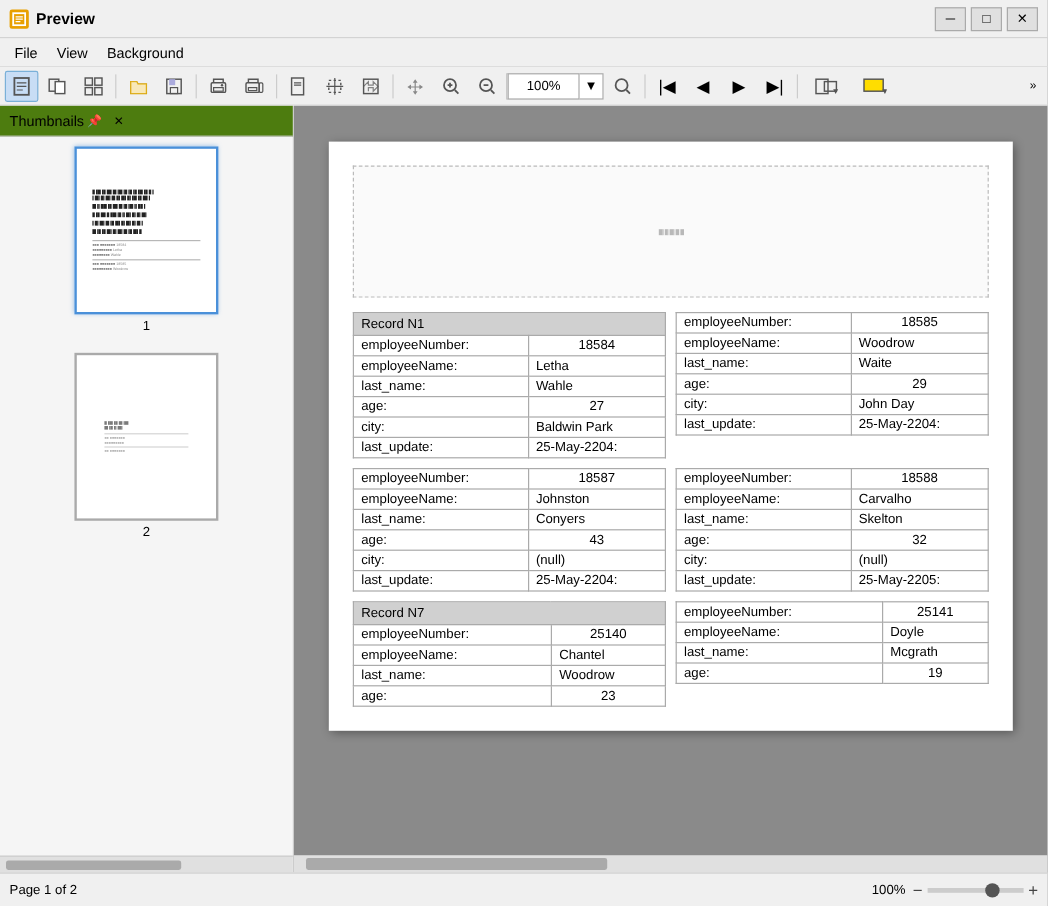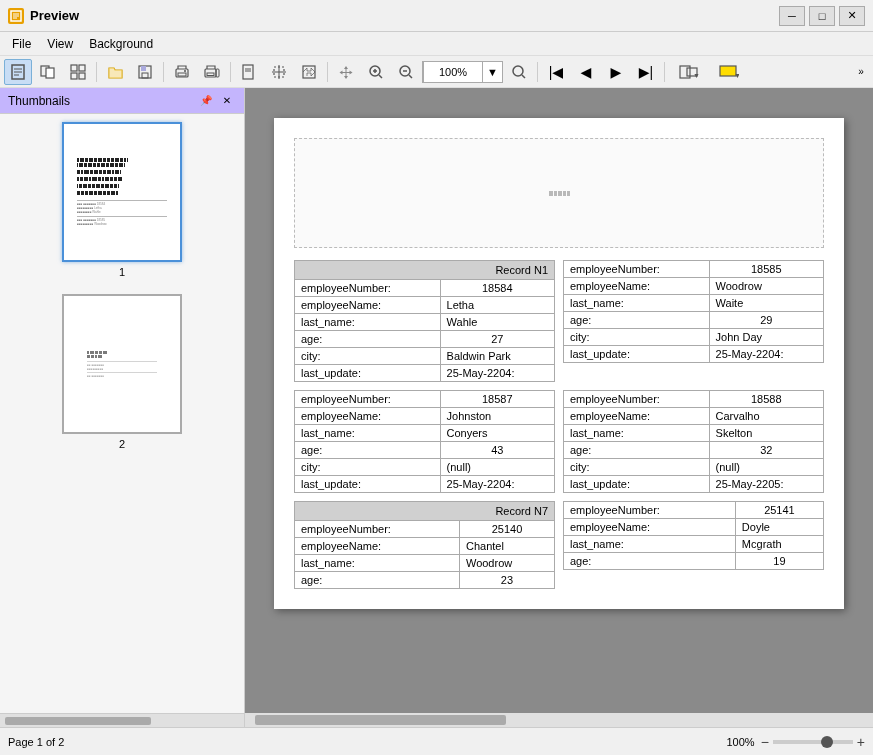--- a/index.html
+++ b/index.html
@@ -27,35 +27,35 @@
     .tb-dropdown span { padding: 0 4px; font-size: 11px; }
     .tb-dropdown-arrow { padding: 0 2px; font-size: 9px; }
     .tb-end-space { flex: 1; }
     .tb-sidebar-arrow { width: 16px; height: 26px; cursor: pointer; display: flex; align-items: center; justify-content: center; font-size: 10px; }
 
     
     .main-area { display: flex; flex: 1; overflow: hidden; }
 
     
     .sidebar { width: 245px; display: flex; flex-direction: column; border-right: 1px solid #ccc; background: #f5f5f5; flex-shrink: 0; }
-    .sidebar-header { display: flex; align-items: center; justify-content: space-between; padding: 4px 8px; background: #c4b5fd; border-bottom: 1px solid #ccc; height: 26px; }
+    .sidebar-header { display: flex; align-items: center; justify-content: flex-start; padding: 4px 8px; background: #4d7c0f; border-bottom: 1px solid #ccc; height: 26px; }
     .sidebar-header-title { font-size: 12px; font-weight: normal; }
     .sidebar-header-btns { display: flex; gap: 2px; }
     .sidebar-ctrl-btn { width: 18px; height: 18px; border: none; background: transparent; cursor: pointer; display: flex; align-items: center; justify-content: center; font-size: 10px; }
     .sidebar-scroll { flex: 1; overflow-y: auto; overflow-x: hidden; padding: 8px; display: flex; flex-direction: column; gap: 16px; align-items: center; }
     .thumb-item { display: flex; flex-direction: column; align-items: center; gap: 4px; cursor: pointer; }
     .thumb-frame { width: 120px; height: 140px; border: 2px solid #aaa; background: white; display: flex; align-items: center; justify-content: center; position: relative; overflow: hidden; }
     .thumb-frame.selected { border: 2px solid #4a90d9; box-shadow: 0 0 4px rgba(74,144,217,0.6); }
     .thumb-label { font-size: 11px; }
     .doc-page { background: white; margin: 20px auto; width: 570px; padding: 20px; box-shadow: 2px 2px 8px rgba(0,0,0,0.4); position: relative; }
 
     
     .records-grid { display: grid; grid-template-columns: 1fr 1fr; gap: 8px; }
     .record-table { border-collapse: collapse; width: 100%; font-size: 11px; }
-    .record-table th { background: #d0d0d0; text-align: right; padding: 3px 6px; border: 1px solid #aaa; font-weight: normal; font-size: 11px; }
+    .record-table th { background: #d0d0d0; text-align: left; padding: 3px 6px; border: 1px solid #aaa; font-weight: normal; font-size: 11px; }
     .record-table td { border: 1px solid #aaa; padding: 2px 6px; vertical-align: top; }
     .record-table td.value { text-align: center; }
     .record-table td.value-left { text-align: left; }
 
     
     .status-bar { display: flex; align-items: center; justify-content: space-between; height: 28px; background: #f0f0f0; border-top: 1px solid #ccc; padding: 0 8px; }
     .status-left { font-size: 11px; }
     .status-right { display: flex; align-items: center; gap: 6px; font-size: 11px; }
     .zoom-slider-container { display: flex; align-items: center; gap: 4px; }
     .zoom-slider { width: 80px; height: 4px; background: #ccc; position: relative; cursor: pointer; }

